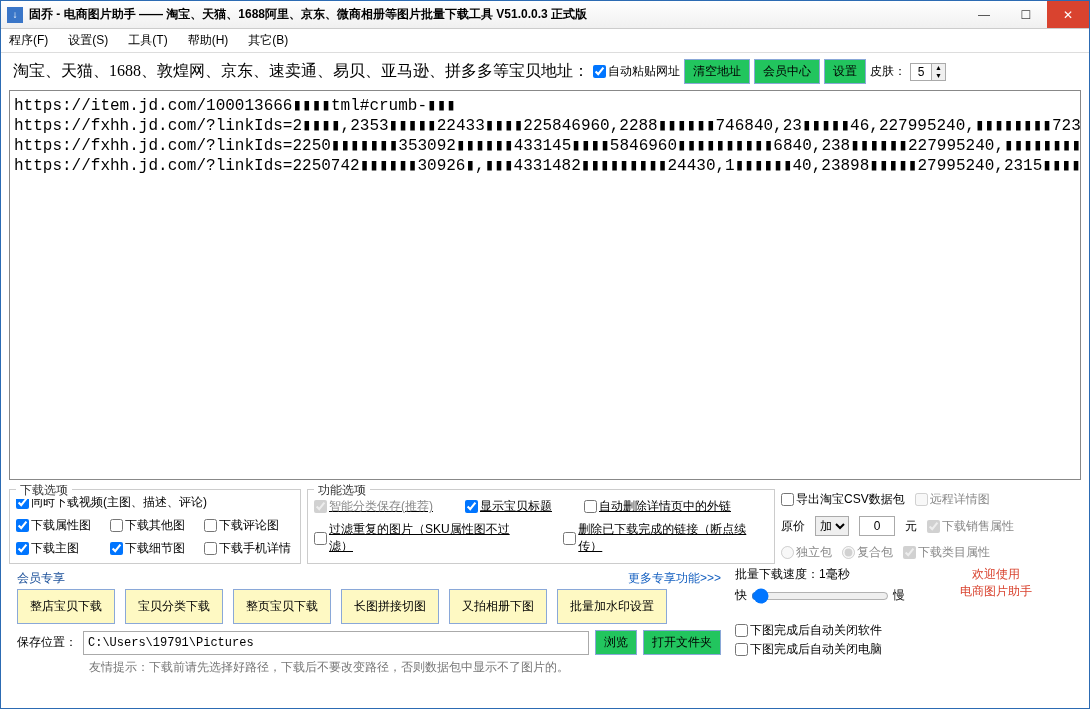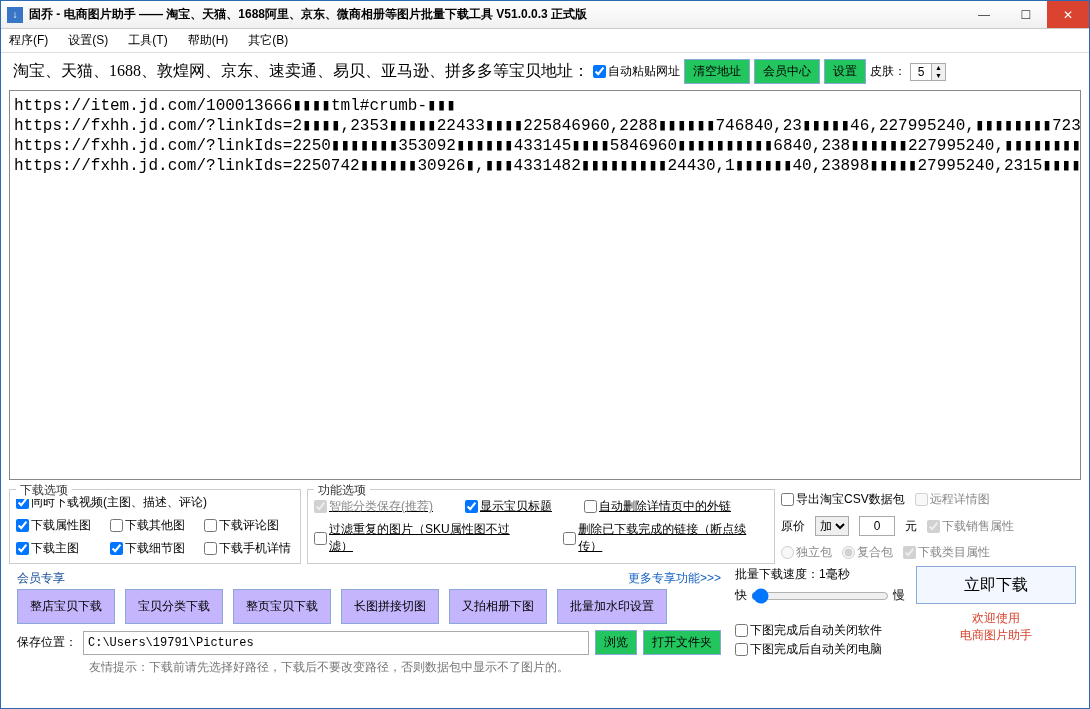--- a/index.html
+++ b/index.html
@@ -35,21 +35,21 @@
 .right-col { flex: 1; display: flex; flex-direction: column; gap: 4px; }
 .csvrow { display: flex; align-items: center; gap: 10px; padding: 2px 0; }
 .csvrow select, .csvrow input[type=text] { border: 1px solid #aaa; height: 20px; }
 .csvrow .numbox { width: 36px; text-align: center; }
 .radio { display: inline-flex; align-items: center; gap: 2px; }
 .disabled { color: #888; }
 .member-row { padding: 2px 8px 0 8px; }
 .member-row .lbl { color: #1a4f99; }
 .member-btns-wrap { display: flex; padding: 2px 8px; gap: 6px; align-items: flex-start; }
 .member-btns { display: flex; gap: 10px; flex: 1; }
-.bigbtn { padding: 8px 12px; border: 1px solid #8aa8d8; background: #c4b5fd; cursor: pointer; white-space: nowrap; }
+.bigbtn { padding: 8px 12px; border: 1px solid #8aa8d8; background: #fef9c3; cursor: pointer; white-space: nowrap; }
 .moremem { color: #1560c0; cursor: pointer; margin-left: auto; align-self: flex-start; padding-top: 2px; }
 .speed-col { width: 170px; }
 .speed-col .sp-label { text-align: left; margin-bottom: 4px; }
 .slider-row { display: flex; align-items: center; gap: 4px; }
 .slider-row input[type=range] { flex: 1; }
 .action-col { width: 170px; display: flex; flex-direction: column; align-items: center; gap: 6px; }
 .startbtn { width: 160px; height: 38px; border: 1px solid #8aa8d8; background: #f3f7ff; font-size: 16px; cursor: pointer; }
 .welcome { color: #d9432f; text-align: center; line-height: 1.4; }
 .save-row { display: flex; align-items: center; padding: 4px 8px; gap: 6px; }
 .save-row input[type=text] { flex: 1; border: 1px solid #aaa; height: 24px; padding: 0 4px; font-family: "Courier New", monospace; }
@@ -249,19 +249,18 @@
           <span>下图完成后自动关闭软件</span>
         </label>
       <label class="chk">
           <input type="checkbox" style="">
           <span>下图完成后自动关闭电脑</span>
         </label>
     </div>
   </div>
 
   <div class="action-col">
-    <button class="startbtn">立即下载</button>
     <div class="welcome">
       <div>欢迎使用</div>
       <div>电商图片助手</div>
     </div>
   </div>
 </div>
 
 </body></html>

